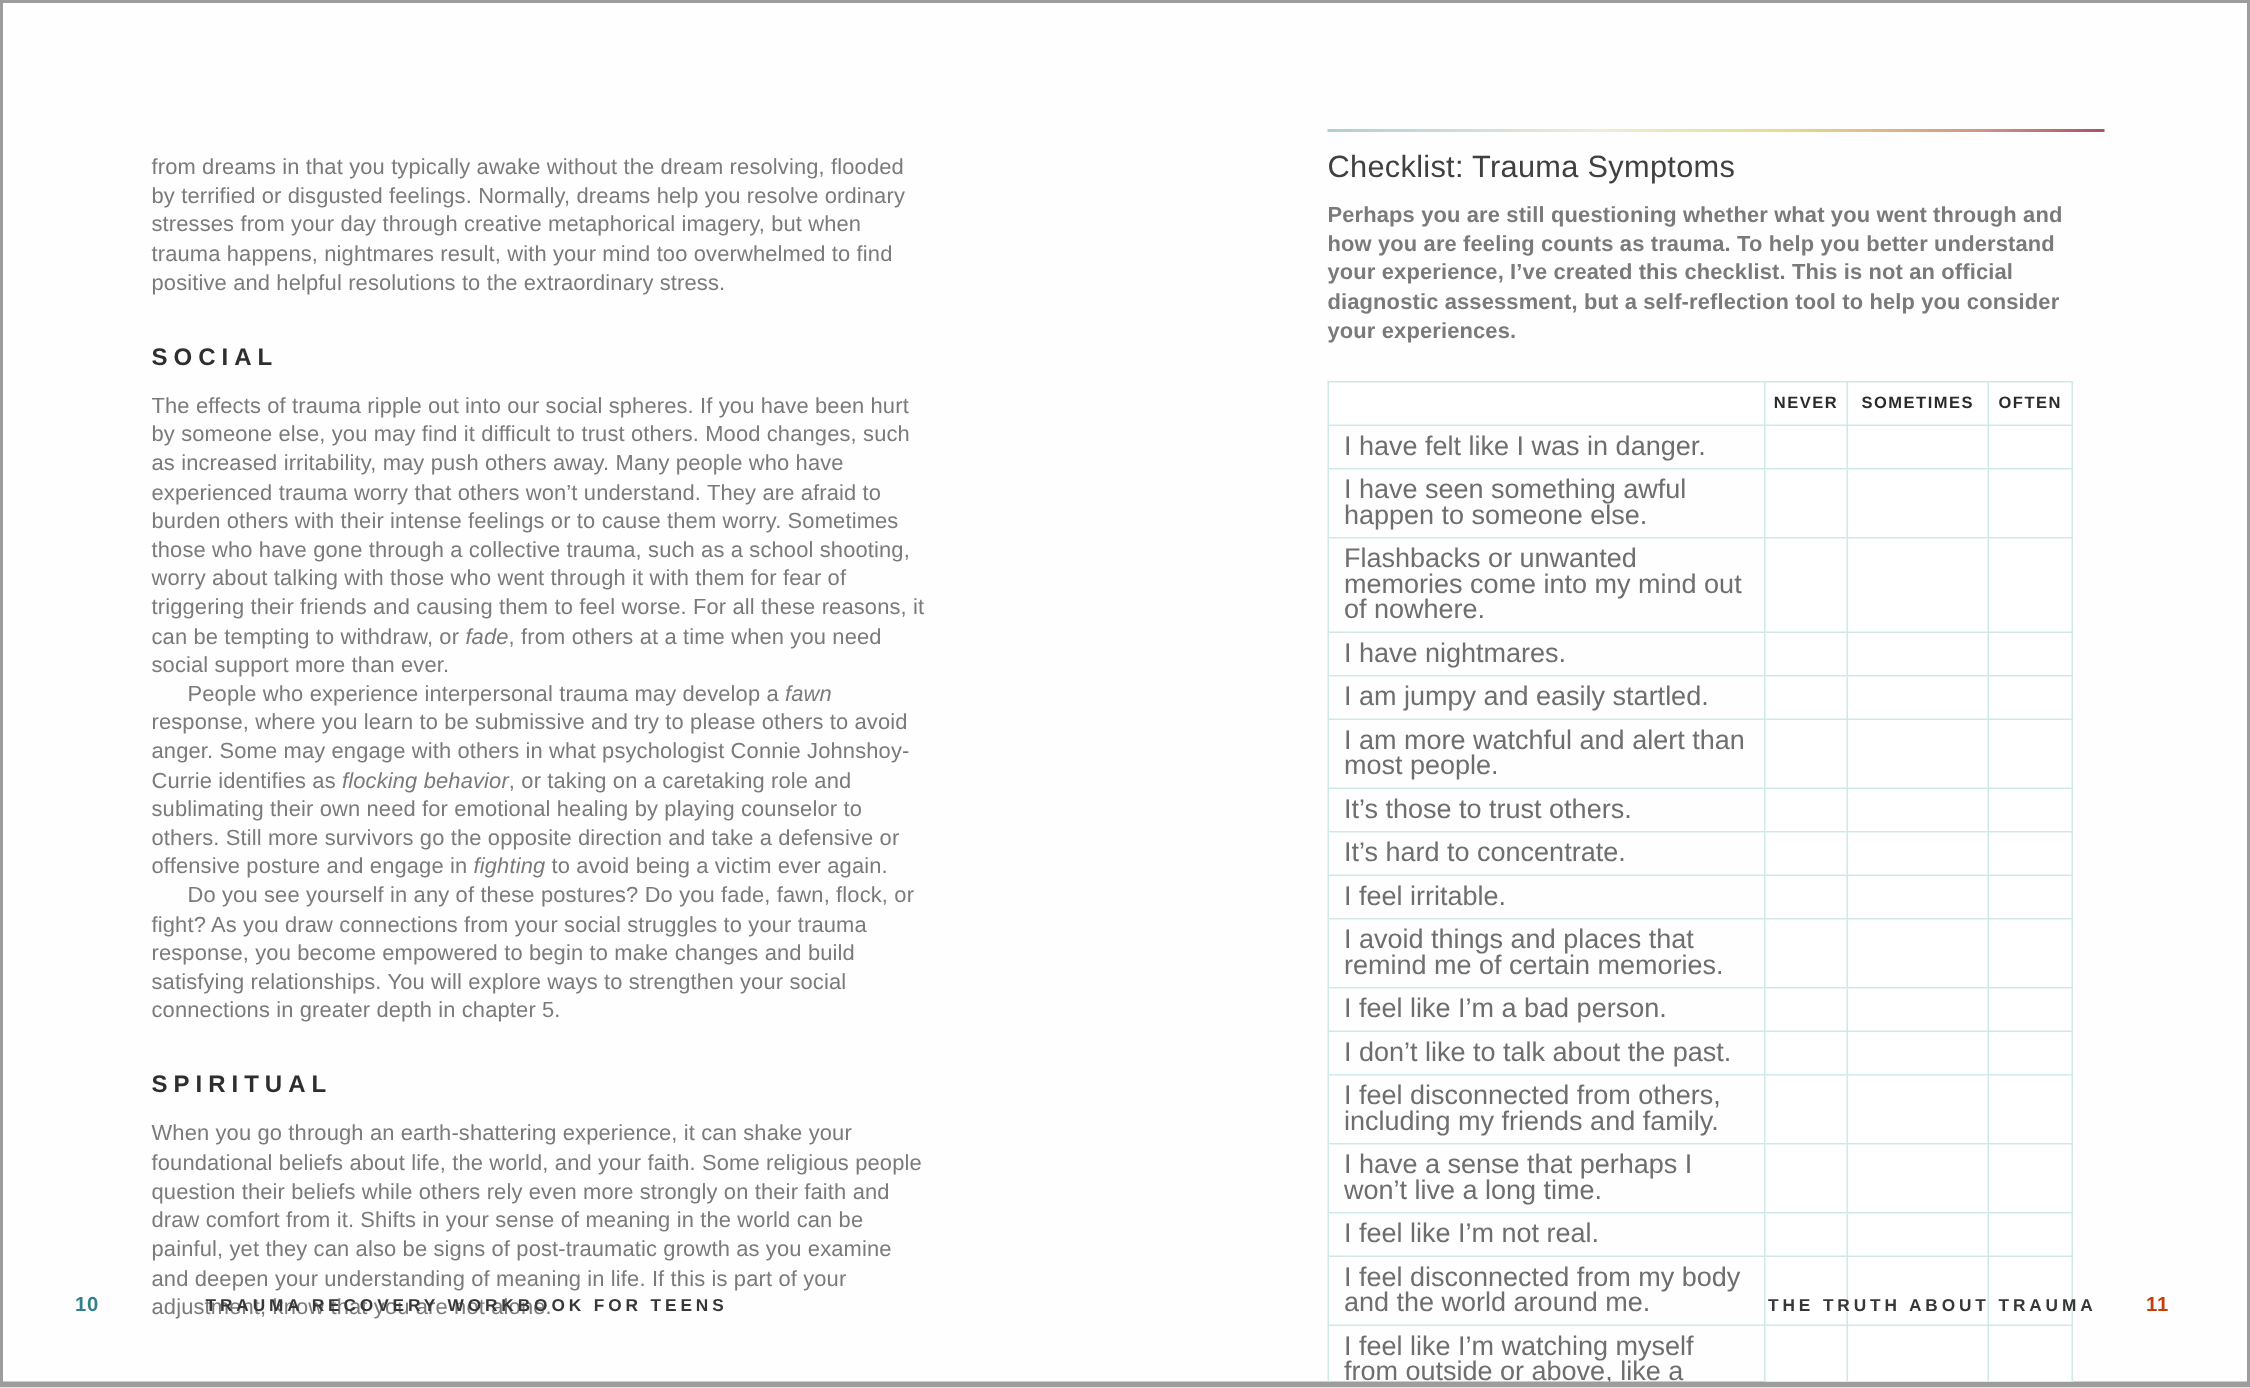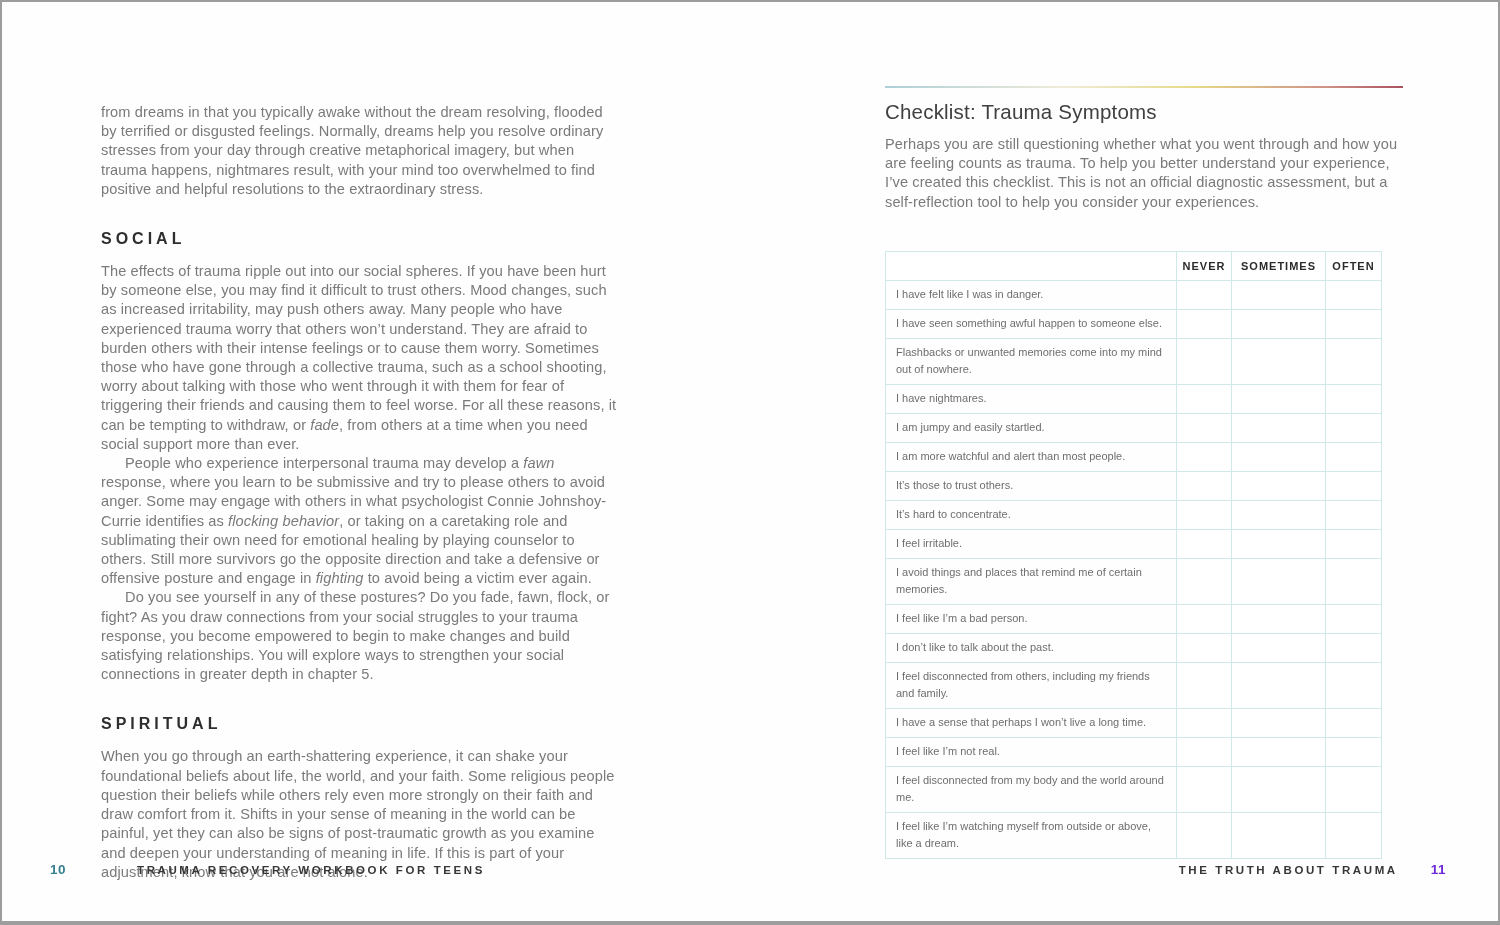--- a/index.html
+++ b/index.html
@@ -48,21 +48,21 @@
     width: 518px;
     margin-bottom: 12px;
   }
   .checklist-title {
     margin: 0 0 11px 0;
     font-size: 20.5px;
     font-weight: 500;
     color: #404040;
     letter-spacing: 0.2px;
   }
-  .checklist-intro { margin-bottom: 39px; }
+  .checklist-intro { margin-bottom: 23px; font-weight: bold; }
 
   .checklist-table {
     border-collapse: collapse;
     width: 496px;
     table-layout: fixed;
   }
   .checklist-table th, .checklist-table td {
     border: 1px solid #cfe9e8;
     box-sizing: border-box;
   }
@@ -73,21 +73,21 @@
     color: #2b2b2b;
     text-align: center;
     padding: 8px 2px;
     background: #ffffff;
   }
   .stmt-col      { width: 291px; }
   .never-col     { width: 55px; }
   .sometimes-col { width: 94px; }
   .often-col     { width: 56px; }
   .checklist-table td.stmt {
-    font-size: 11px;
+    font-size: 18px;
     line-height: 17px;
     color: #6e6e6e;
     padding: 5px 10px 6px 10px;
     text-align: left;
   }
   .checklist-table td.box { background: #ffffff; }
 
   
   .footer {
     position: absolute;
@@ -249,16 +249,16 @@
     </table>
   </div>
 
   <div class="footer footer-left">
     <span class="page-num" style="color: rgb(53, 128, 142);">10</span>
     <span class="running-title">TRAUMA RECOVERY WORKBOOK FOR TEENS</span>
   </div>
 
   <div class="footer footer-right">
     <span class="running-title">THE TRUTH ABOUT TRAUMA</span>
-    <span class="page-num" style="color: #6d28d9;">11</span>
+    <span class="page-num" style="color: #c2410c;">11</span>
   </div>
 
 </div>
 
 </body></html>

